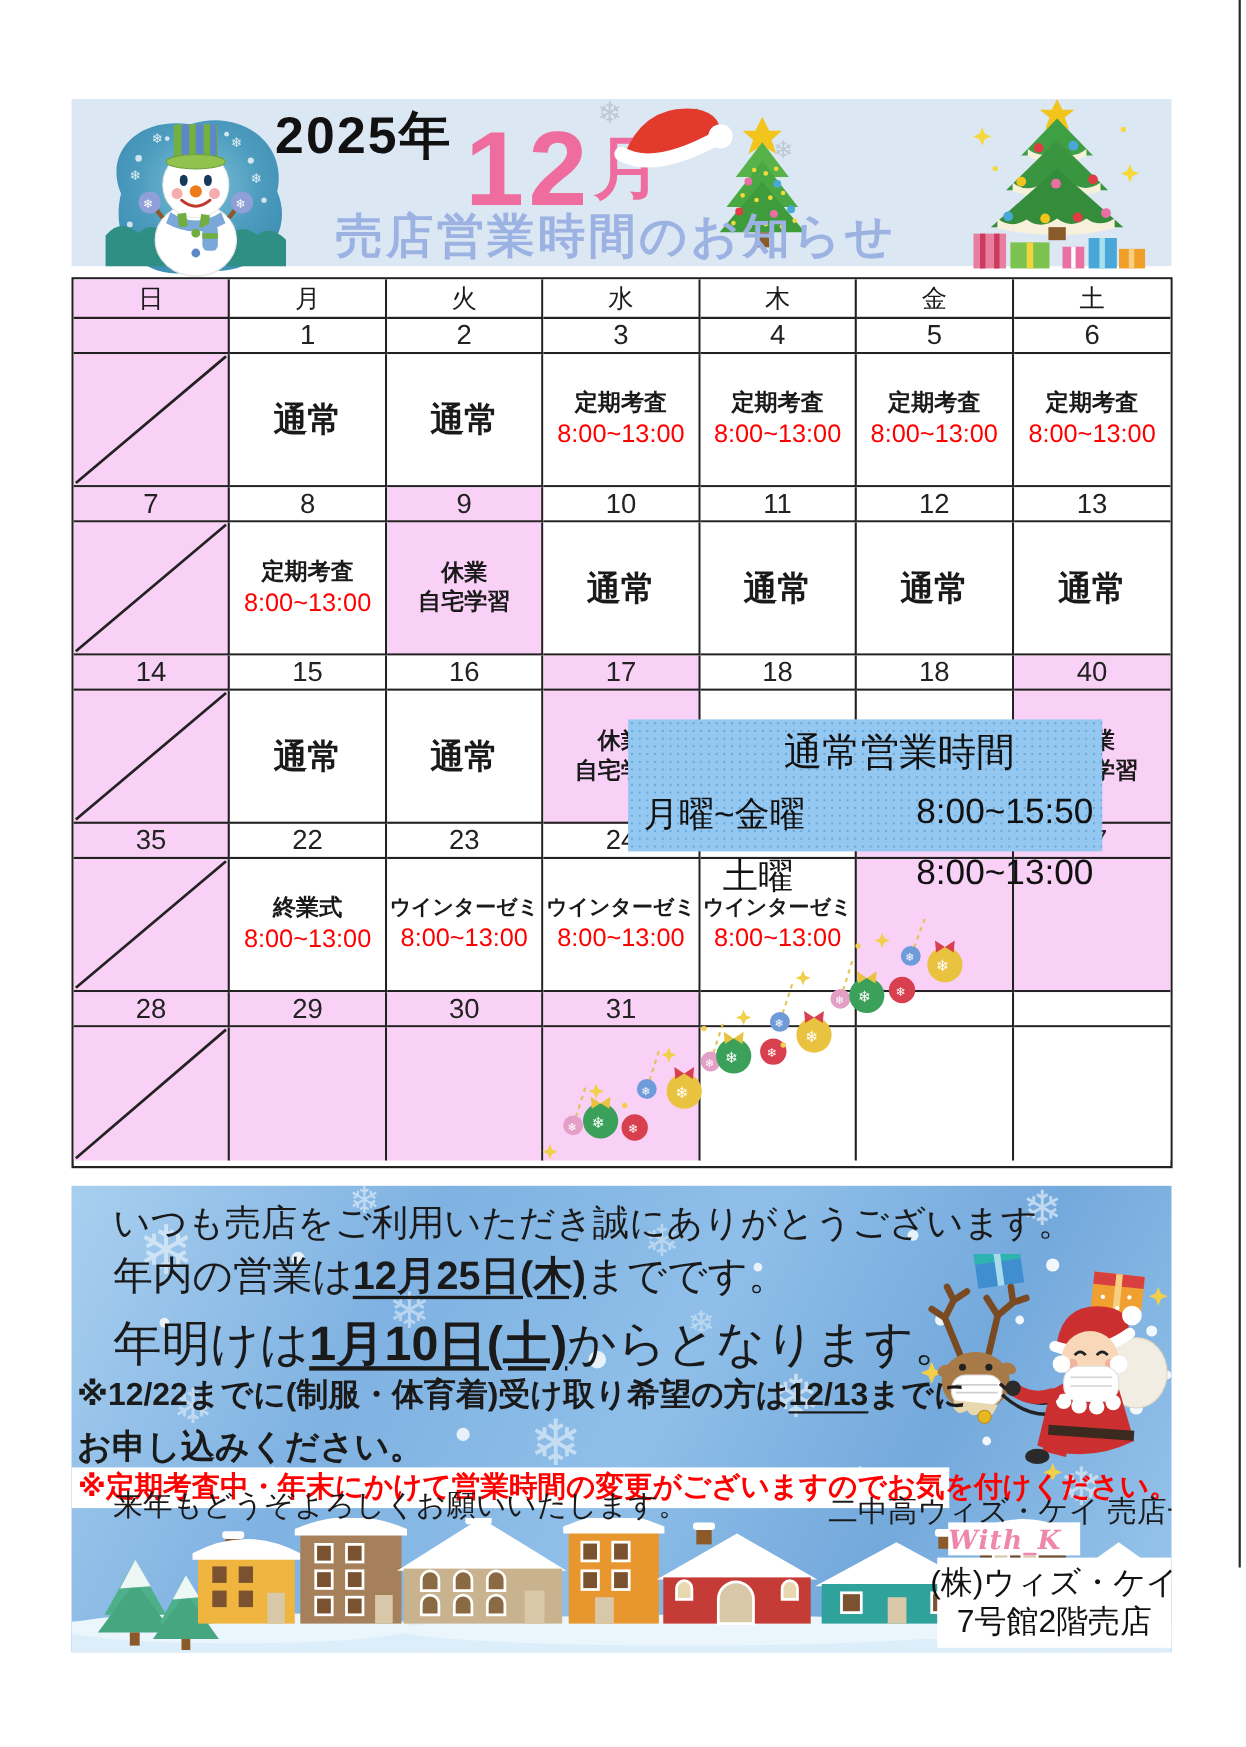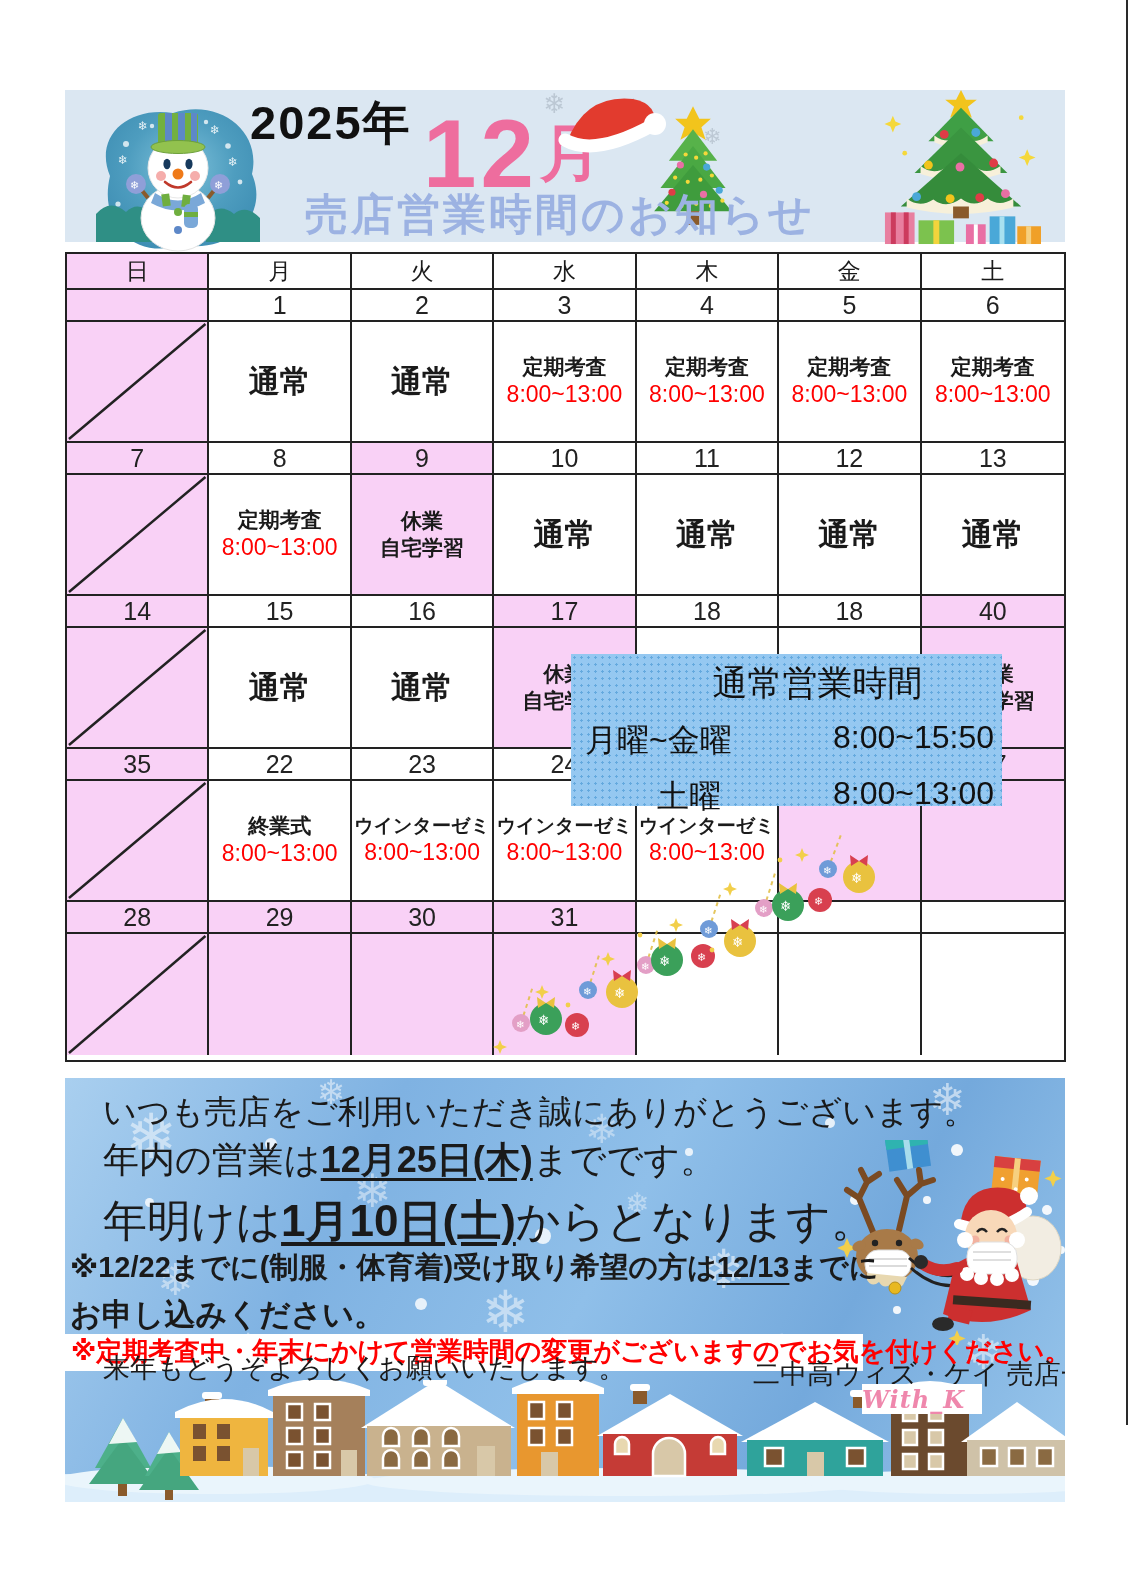--- a/index.html
+++ b/index.html
@@ -29,21 +29,21 @@
   .cell.pink{background:#f9d1f6;}
   .hd{font-size:23px;font-weight:500;}
   .dt{font-size:25px;color:#222;}
   .nt .l1{font-size:21px;font-weight:600;line-height:1.25;white-space:nowrap;}
   .nt .l1.small{font-size:19px;}
   .nt .l2{font-size:23px;color:#ff0000;font-weight:500;line-height:1.25;white-space:nowrap;}
   .nt .big{font-size:31px;font-weight:600;}
   .diag-svg{position:absolute;left:0;top:0;width:100%;height:100%;}
   .diag-svg line{stroke:#222;stroke-width:2.5;}
   
-  .hours{position:absolute;left:571px;top:654px;width:431px;height:152px;z-index:5;
+  .hours{position:absolute;left:571px;top:654px;width:431px;height:120px;z-index:5;
          background-color:#95c8f1;
          background-image:radial-gradient(circle,#64a9de 1.1px,transparent 1.4px);
          background-size:7px 7px;box-sizing:border-box;padding:6px 8px 0 14px;}
   .hours-title{text-align:center;padding-left:56px;font-size:35px;font-weight:500;color:#111;}
   .hours-row{display:flex;justify-content:space-between;align-items:flex-start;font-size:32px;
              color:#111;margin-top:12px;}
   .hours-row .hlabel2{padding-left:72px;}
   
   .garland{position:absolute;left:480px;top:830px;width:460px;height:235px;z-index:6;pointer-events:none;}
   
@@ -495,20 +495,24 @@
       <span>※定期考査中・年末にかけて営業時間の変更がございますのでお気を付けください。</span>
     </div>
 
     <p class="t6">来年もどうぞよろしくお願いいたします。</p>
     <div class="sig">二中高ウィズ・ケイ 売店一同</div>
 
     <div class="withk">
       <span>With_K</span>
     </div>
 
+    <div class="company">
+      <div>(株)ウィズ・ケイ</div>
+      <div>7号館2階売店</div>
+    </div>
 
     <svg class="santa" viewBox="0 0 232 205">
       <g fill="#ffffff" opacity="0.9">
         <circle cx="18" cy="60" r="5"></circle>
           <circle cx="120" cy="10" r="6"></circle>
           <circle cx="210" cy="70" r="5"></circle>
         <circle cx="196" cy="140" r="6"></circle>
           <circle cx="90" cy="60" r="4"></circle>
           <circle cx="150" cy="160" r="5"></circle>
         <circle cx="60" cy="170" r="4"></circle>

